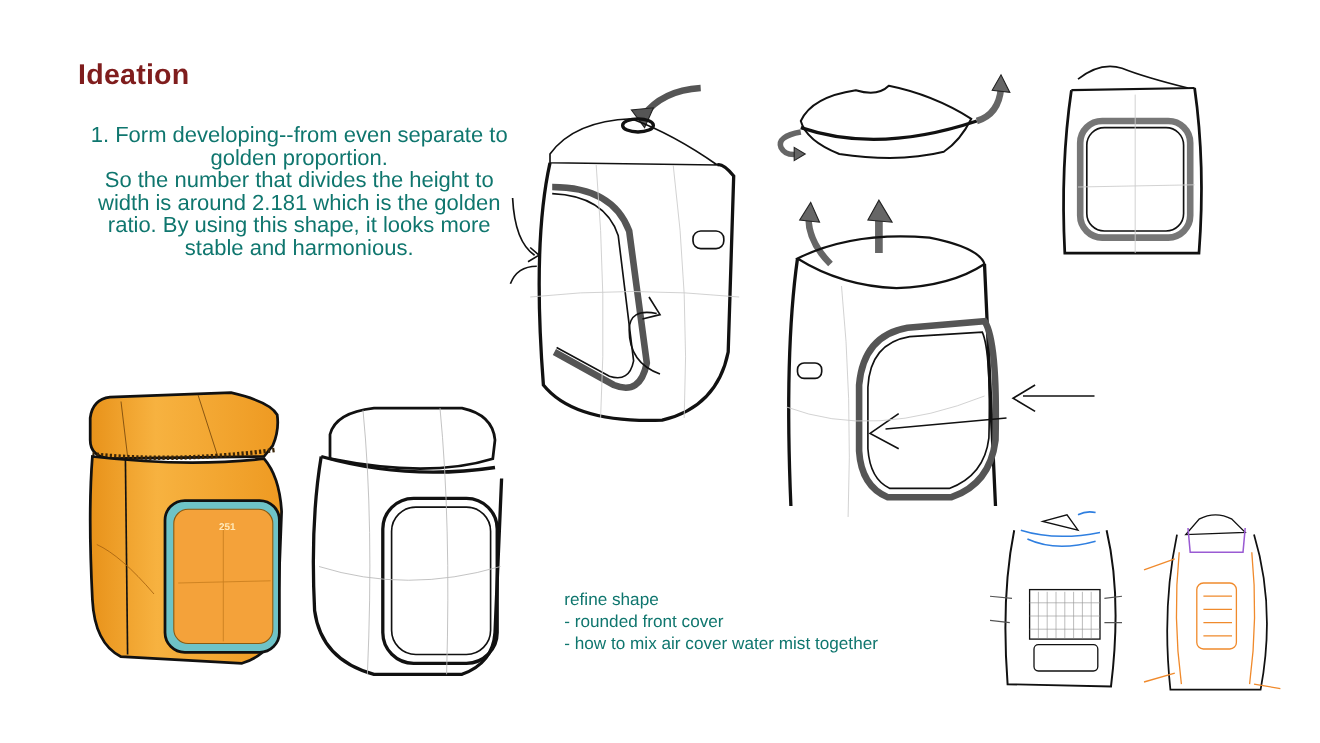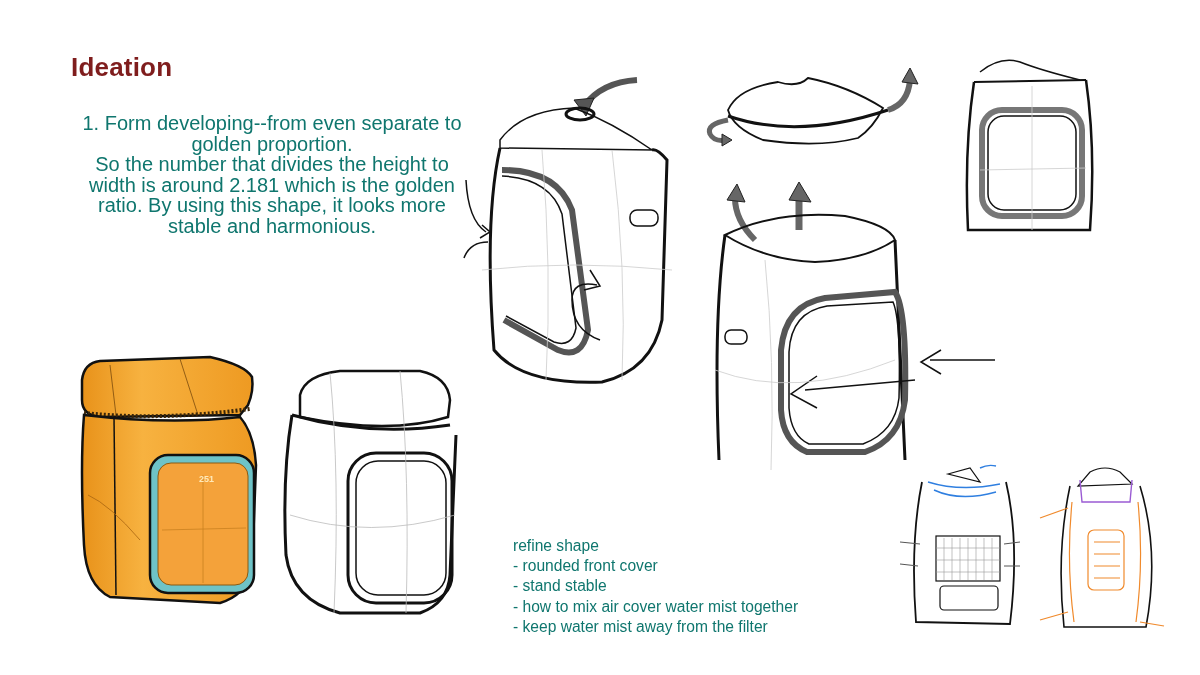--- a/index.html
+++ b/index.html
@@ -22,23 +22,21 @@
 <div class="title">Ideation</div>
 
 <div class="desc">
   <p>1. Form developing--from even separate to golden proportion.</p>
   <p>So the number that divides the height to width is around 2.181 which is the golden ratio. By using this shape, it looks more stable and harmonious.</p>
 </div>
 
 <div class="notes">
   <div>refine shape</div>
   <div>- rounded front cover</div>
-  <div>- stand stable</div>
   <div>- how to mix air cover water mist together</div>
-  <div>- keep water mist away from the filter</div>
 </div>
 
 <div class="sketch" style="left:70px; top:345px;">
   <svg width="200" height="270" viewBox="0 0 200 270">
     <defs>
       <linearGradient id="og" x1="0" x2="1" y1="0" y2="0">
         <stop offset="0" stop-color="#E8921A"></stop>
         <stop offset="0.35" stop-color="#F7B240"></stop>
         <stop offset="1" stop-color="#EE9A22"></stop>
       </linearGradient>

